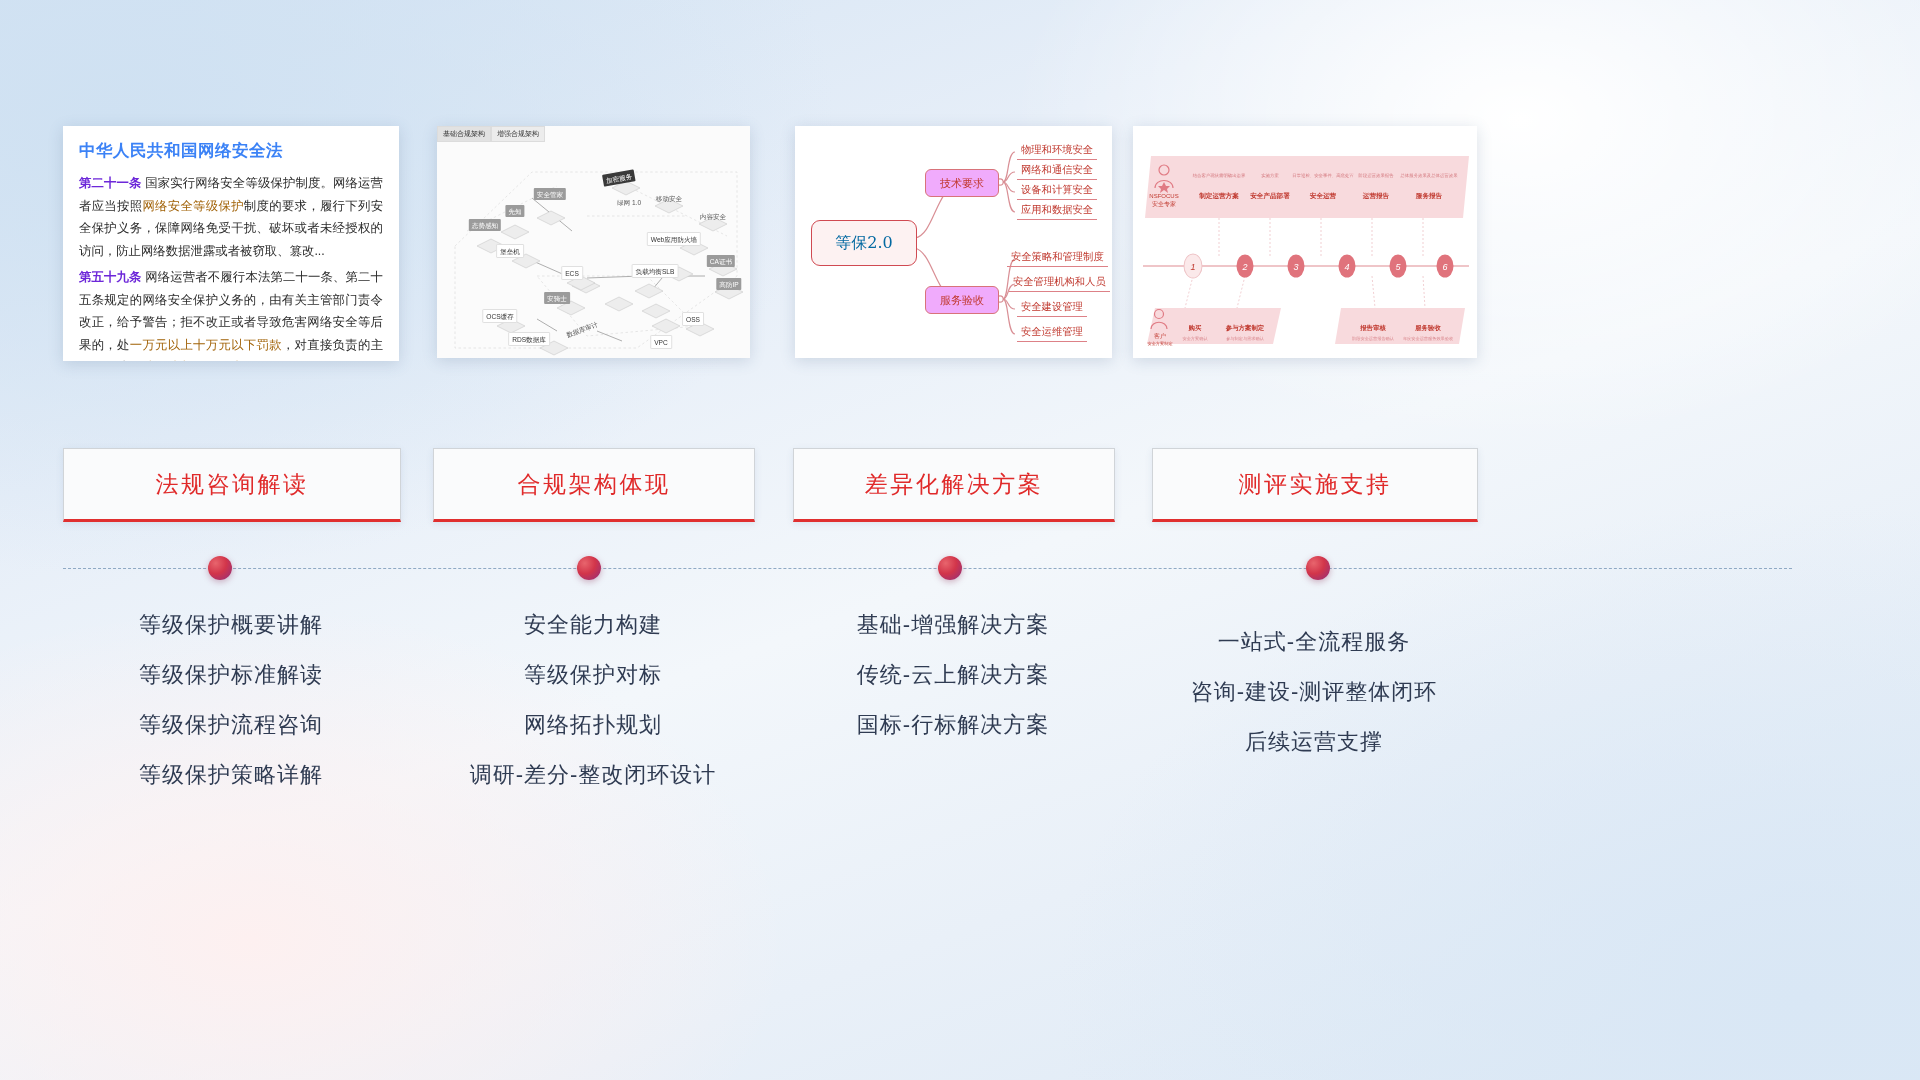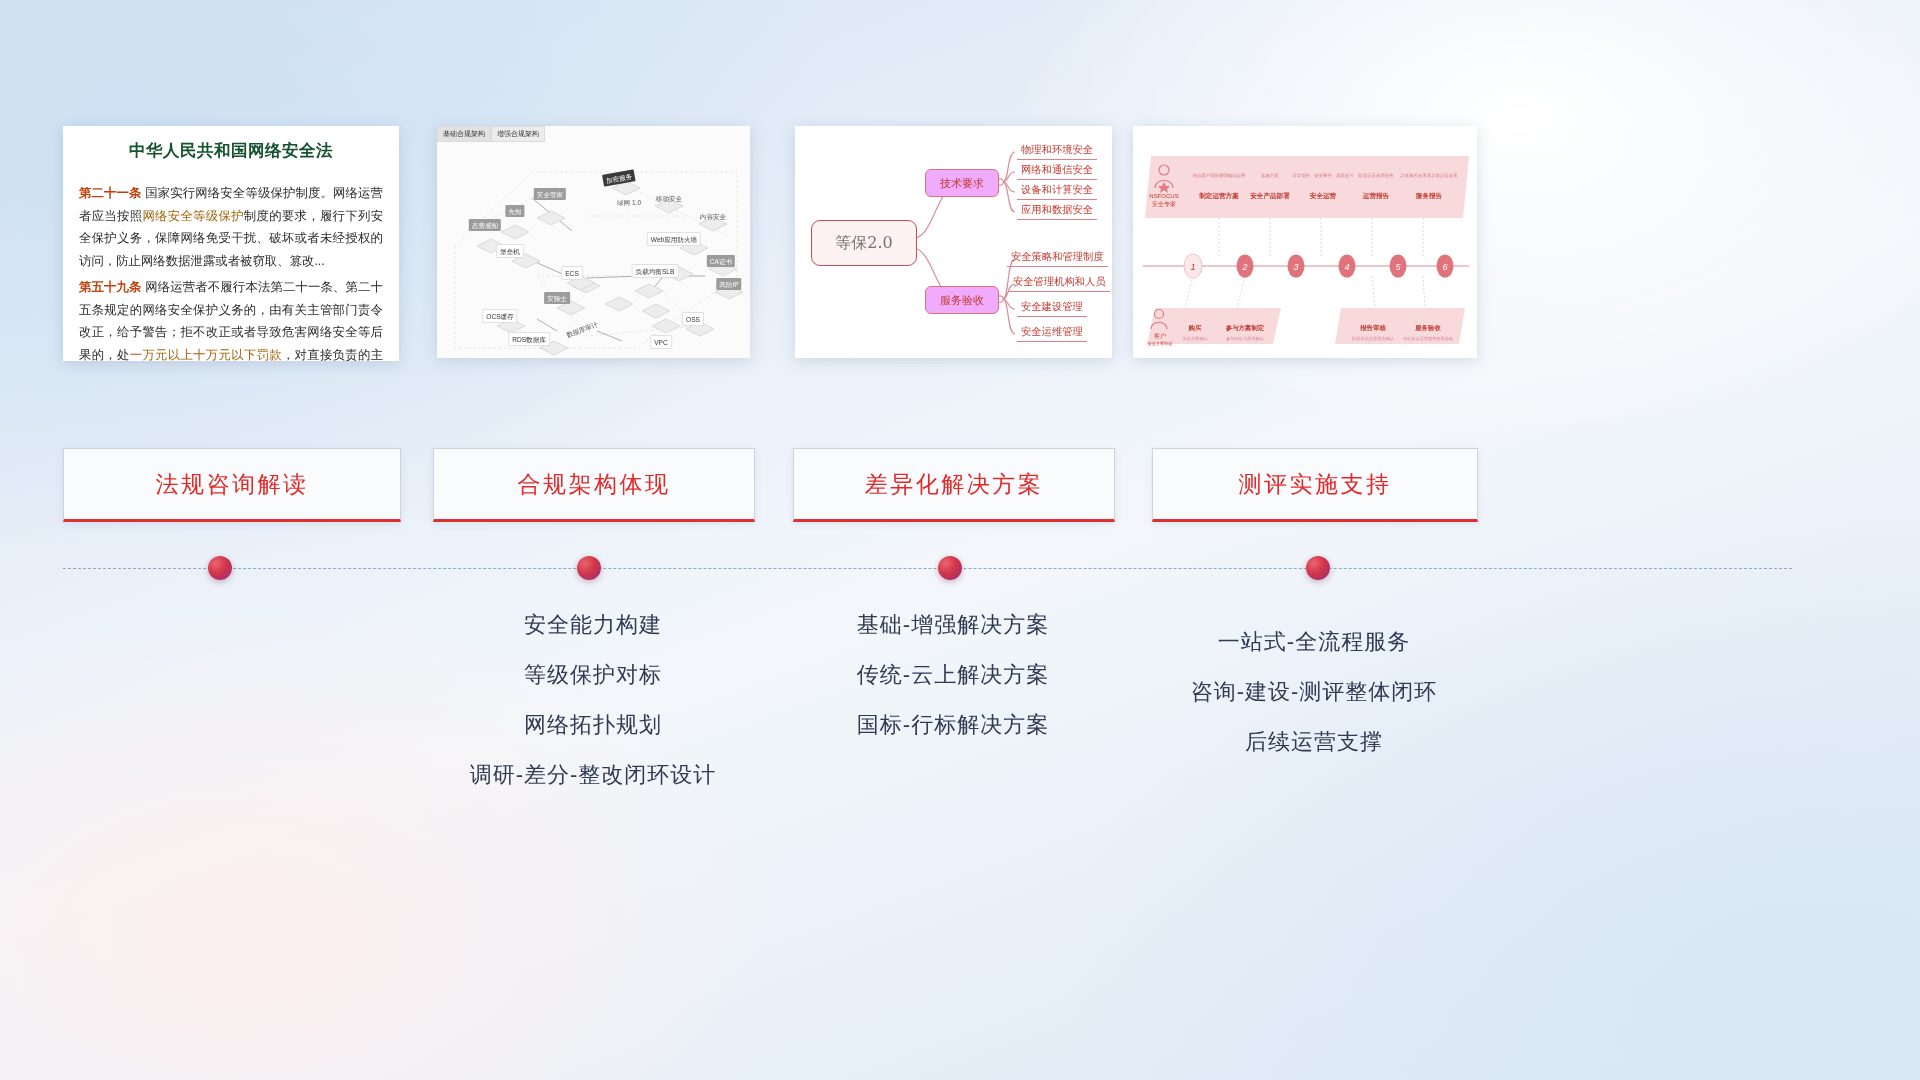--- a/index.html
+++ b/index.html
@@ -23,25 +23,25 @@
     box-shadow:0 3px 14px rgba(60,90,130,.18);
   }
   #card-1{left:63px;top:2px;width:336px;height:235px;}
   #card-2{left:437px;top:2px;width:313px;height:232px;}
   #card-3{left:795px;top:2px;width:317px;height:232px;}
   #card-4{left:1133px;top:2px;width:344px;height:232px;}
 
   
   .law{padding:14px 16px 8px 16px;box-sizing:border-box;height:100%;}
   .law-title{
-    text-align:center;font-size:16.5px;font-weight:bold;color:#14532d;
-    letter-spacing:.5px;margin-bottom:20px;
+    text-align:left;font-size:16.5px;font-weight:bold;color:#3b82f6;
+    letter-spacing:.5px;margin-bottom:10px;
   }
   .law-p{font-size:12.4px;line-height:22.5px;color:#2b2b2b;text-align:justify;}
-  .law-p b{font-weight:bold;color:#c2410c;}
+  .law-p b{font-weight:bold;color:#6d28d9;}
   .law-p .hl{color:#a16207;}
   .law-p+.law-p{margin-top:4px;}
 
   
   .arch{position:relative;width:100%;height:100%;background:#fbfbfb;}
   .arch-tabs{position:absolute;left:0;top:0;display:flex;z-index:5;}
   .arch-tab{
     font-size:7px;color:#333;background:#ececec;border:1px solid #dcdcdc;
     padding:3px 5px;line-height:8px;white-space:nowrap;
   }
@@ -56,21 +56,21 @@
   .n-lab.white{background:#fff;color:#333;border:1px solid #e0e0e0;}
   .n-lab.plain{color:#555;background:transparent;}
 
   
   .mind{position:relative;width:100%;height:100%;background:#fff;}
   .mind-svg{position:absolute;inset:0;}
   .mm-root{
     position:absolute;left:16px;top:94px;width:104px;height:44px;
     border:1.6px solid #d04a52;border-radius:9px;background:#fdf2f2;
     display:flex;align-items:center;justify-content:center;
-    font-size:16px;color:#737373;font-family:"DejaVu Serif","Liberation Serif",serif;
+    font-size:16px;color:#0369a1;font-family:"DejaVu Serif","Liberation Serif",serif;
   }
   .mm-branch{
     position:absolute;width:72px;height:26px;border:1.3px solid #d8737a;
     border-radius:6px;background:#f0abfc;display:flex;align-items:center;
     justify-content:center;font-size:11px;color:#c0392f;
     font-family:"DejaVu Serif","Liberation Serif",serif;
   }
   #mm-b1{left:130px;top:43px;}
   #mm-b2{left:130px;top:160px;}
   .mm-leaf{
@@ -355,20 +355,26 @@
 
   <div class="timeline">
     <div class="tl-line"></div>
     <div class="tl-dot" style="left:220px"></div>
     <div class="tl-dot" style="left:589px"></div>
     <div class="tl-dot" style="left:950px"></div>
     <div class="tl-dot" style="left:1318px"></div>
   </div>
 
   <div class="bullets">
+    <div class="bcol" id="bcol-1">
+      <div class="bitem">等级保护概要讲解</div>
+      <div class="bitem">等级保护标准解读</div>
+      <div class="bitem">等级保护流程咨询</div>
+      <div class="bitem">等级保护策略详解</div>
+    </div>
     <div class="bcol" id="bcol-2">
       <div class="bitem">安全能力构建</div>
       <div class="bitem">等级保护对标</div>
       <div class="bitem">网络拓扑规划</div>
       <div class="bitem">调研-差分-整改闭环设计</div>
     </div>
     <div class="bcol" id="bcol-3">
       <div class="bitem">基础-增强解决方案</div>
       <div class="bitem">传统-云上解决方案</div>
       <div class="bitem">国标-行标解决方案</div>

